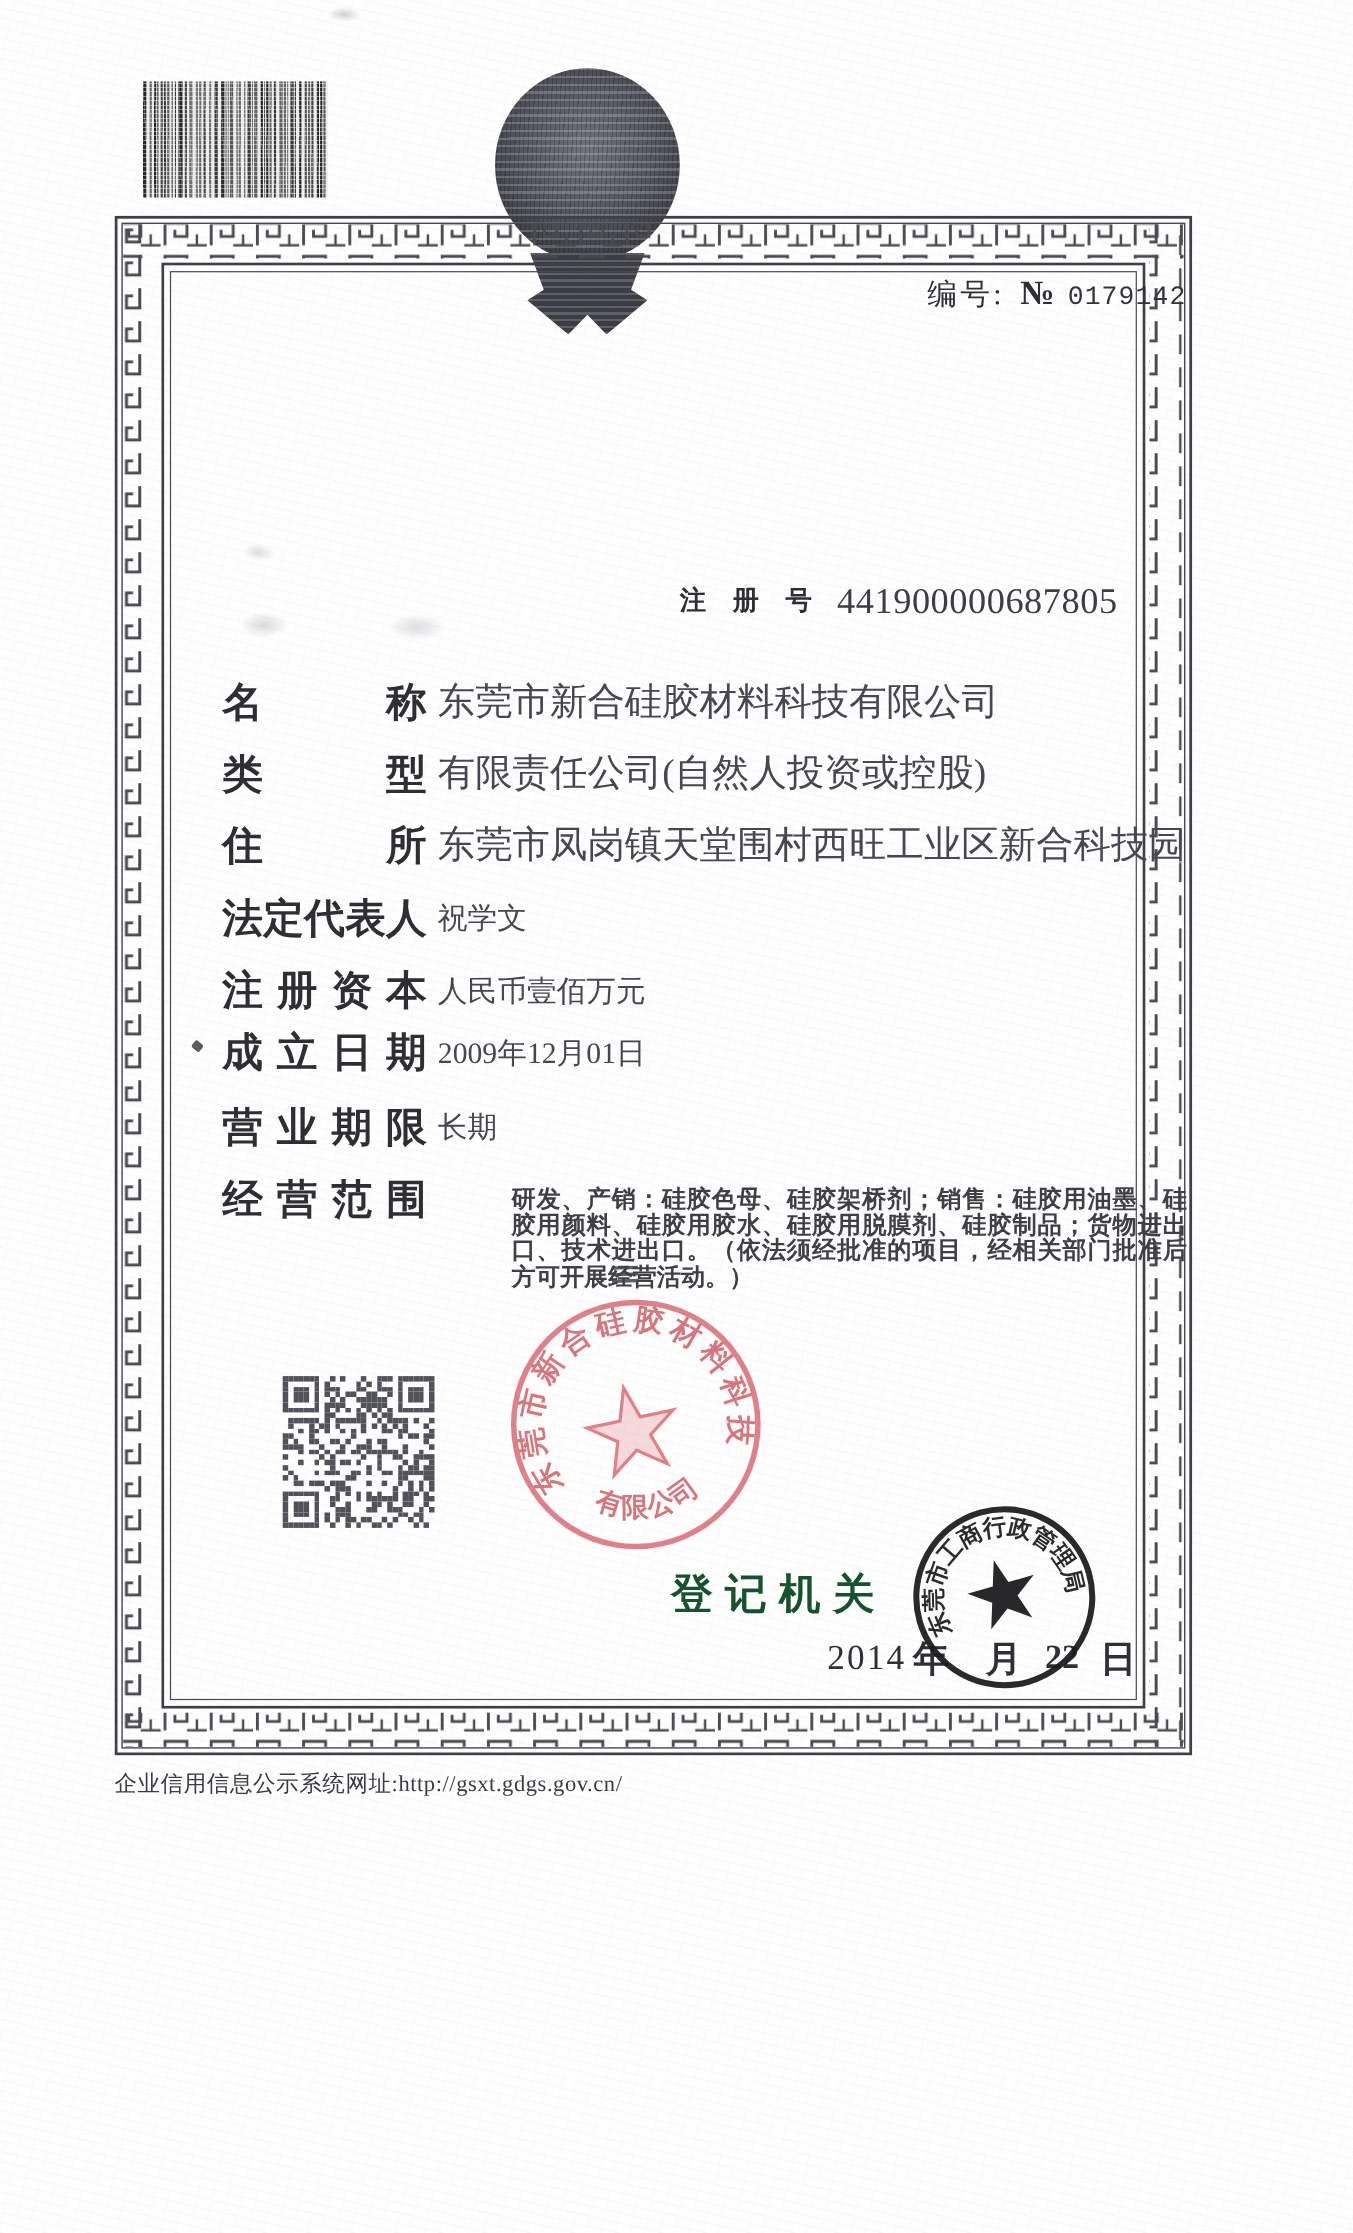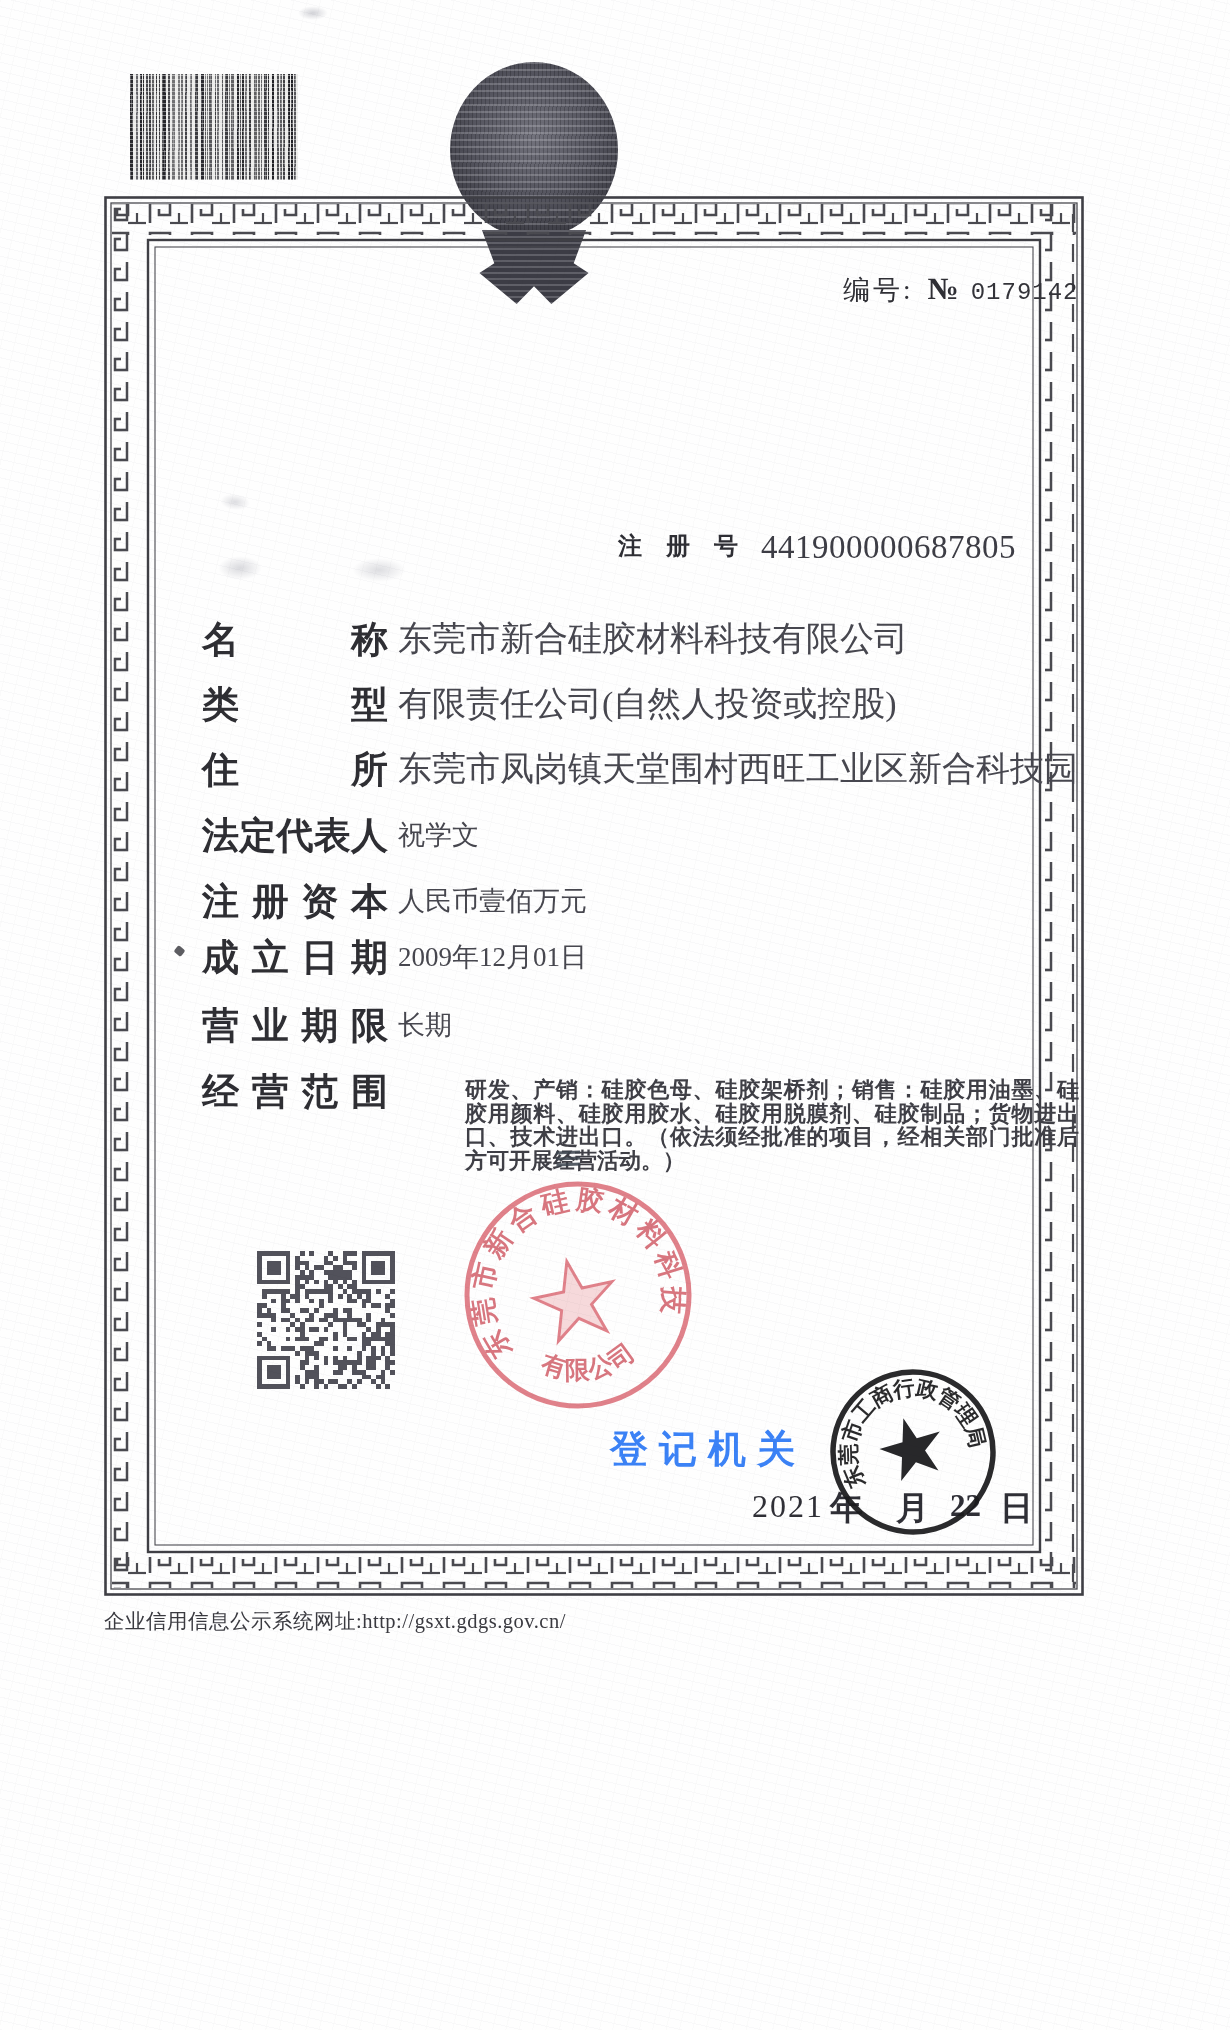--- a/index.html
+++ b/index.html
@@ -23,21 +23,21 @@
                repeating-linear-gradient(92deg,rgba(20,20,25,.25) 0 1px,transparent 1px 4px);}
   .emblem-tail{position:absolute;left:22px;top:168px;width:124px;height:74px;background:#3c3c45;
     clip-path:polygon(8% 0,92% 0,82% 45%,94% 58%,64% 100%,50% 76%,36% 100%,6% 58%,18% 45%);}
   .emblem-tail:after{content:"";position:absolute;inset:0;
     background:repeating-linear-gradient(180deg,rgba(235,235,240,.2) 0 2px,transparent 2px 6px);}
 
   
   .frame{position:absolute;left:104px;top:196px;}
 
   
-  .serial{position:absolute;left:843px;top:248px;color:#2f2f35;white-space:nowrap;margin-top:23px;}
+  .serial{position:absolute;left:843px;top:248px;color:#2f2f35;white-space:nowrap;}
   .serial .lab{font-size:27px;letter-spacing:3px;}
   .serial .nosym{font-size:31px;font-weight:bold;margin-left:14px;}
   .serial .digits{font-family:"Liberation Mono","DejaVu Sans Mono",monospace;font-size:24px;margin-left:12px;letter-spacing:1px;color:#333339;}
 
   .title{position:absolute;left:287px;top:330px;font-size:148px;line-height:164px;font-weight:900;
     color:#2b2b30;letter-spacing:20px;white-space:nowrap;font-family:"Liberation Sans","DejaVu Sans",sans-serif;
     text-shadow:0 0 2px rgba(43,43,48,.55);filter:contrast(1.05);}
 
   .regline{position:absolute;left:0;top:0;}
   .reg-label{position:absolute;left:618px;top:530px;font-size:24px;font-weight:bold;color:#2e2e34;letter-spacing:9px;white-space:nowrap;}
@@ -52,21 +52,21 @@
   .fvalue.scope{left:465px;top:1078px;width:614px;font-size:22px;line-height:23.6px;
     text-align:justify;white-space:normal;color:#3f3f46;font-weight:600;}
 
   
   .qr{position:absolute;left:257px;top:1251px;width:138px;height:138px;display:grid;
     grid-template-columns:repeat(29,1fr);grid-auto-rows:1fr;opacity:.9;filter:blur(.25px);}
   .qr i{display:block;}
   .qr i.d{background:#40404a;}
 
   
-  .registrar{position:absolute;left:610px;top:1424px;font-size:38px;font-weight:bold;color:#3b82f6;letter-spacing:11px;white-space:nowrap;}
+  .registrar{position:absolute;left:610px;top:1424px;font-size:38px;font-weight:bold;color:#14532d;letter-spacing:11px;white-space:nowrap;}
   .dateline span{position:absolute;color:#2f2f36;white-space:nowrap;}
   .d-year{left:752px;top:1488px;font-size:32px;letter-spacing:2px;}
   .d-yu{left:830px;top:1486px;font-size:33px;font-weight:bold;}
   .d-mu{left:896px;top:1486px;font-size:33px;font-weight:bold;}
   .d-dd{left:950px;top:1488px;font-size:31px;font-weight:bold;color:#3a3a40;}
   .d-du{left:1000px;top:1486px;font-size:33px;font-weight:bold;}
 
   
   .seals{position:absolute;left:0;top:0;pointer-events:none;}
 
@@ -1040,21 +1040,21 @@
       <i></i>
       <i></i>
       <i class="d"></i>
       <i></i>
       <i class="d"></i>
       <i></i>
     </div>
 
   <div class="registrar">登记机关</div>
   <div class="dateline">
-    <span class="d-year">2021</span>
+    <span class="d-year">2014</span>
     <span class="d-yu">年</span>
     <span class="d-mu">月</span>
     <span class="d-dd">22</span>
     <span class="d-du">日</span>
   </div>
 
   <svg class="seals" width="1230" height="2030">
     <defs>
       <path id="star" d="M0 -1 L0.2245 -0.309 L0.9511 -0.309 L0.3633 0.118 L0.5878 0.809 L0 0.382 L-0.5878 0.809 L-0.3633 0.118 L-0.9511 -0.309 L-0.2245 -0.309 Z"></path>
       <path id="redTop" d="M503.5 1338 A86 86 0 1 1 652.5 1338" fill="none"></path>

